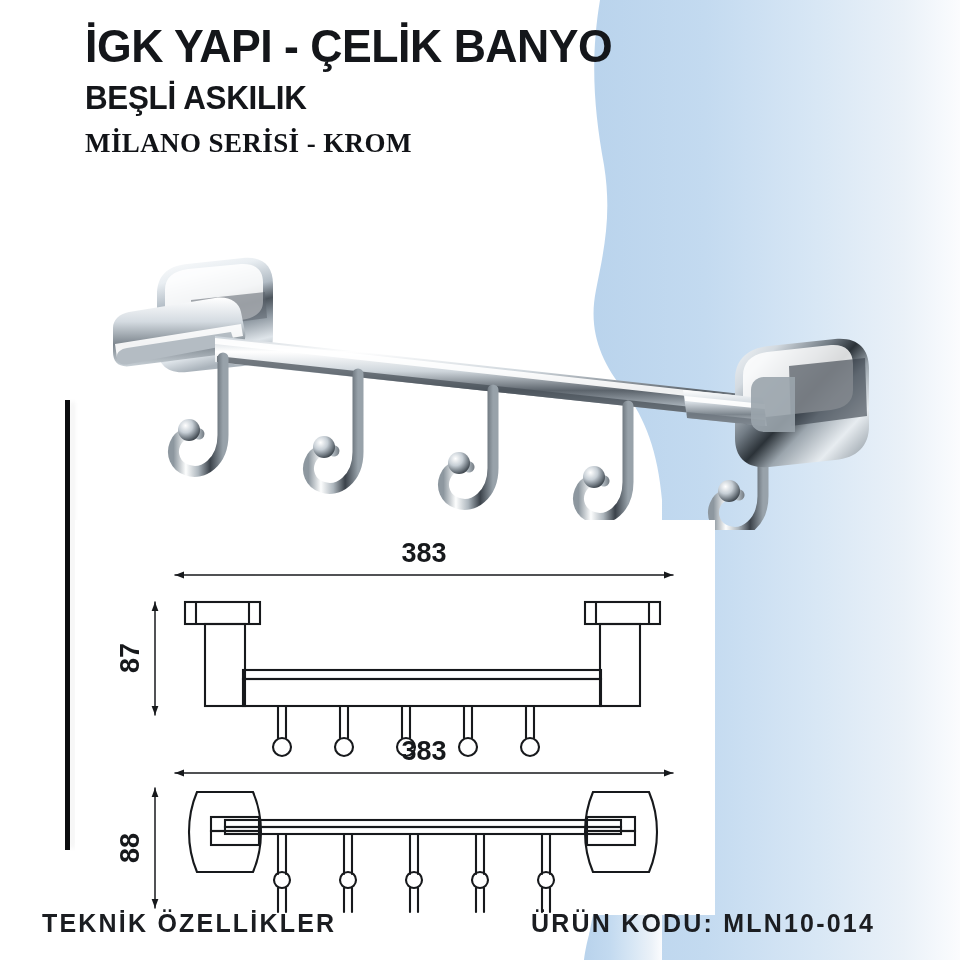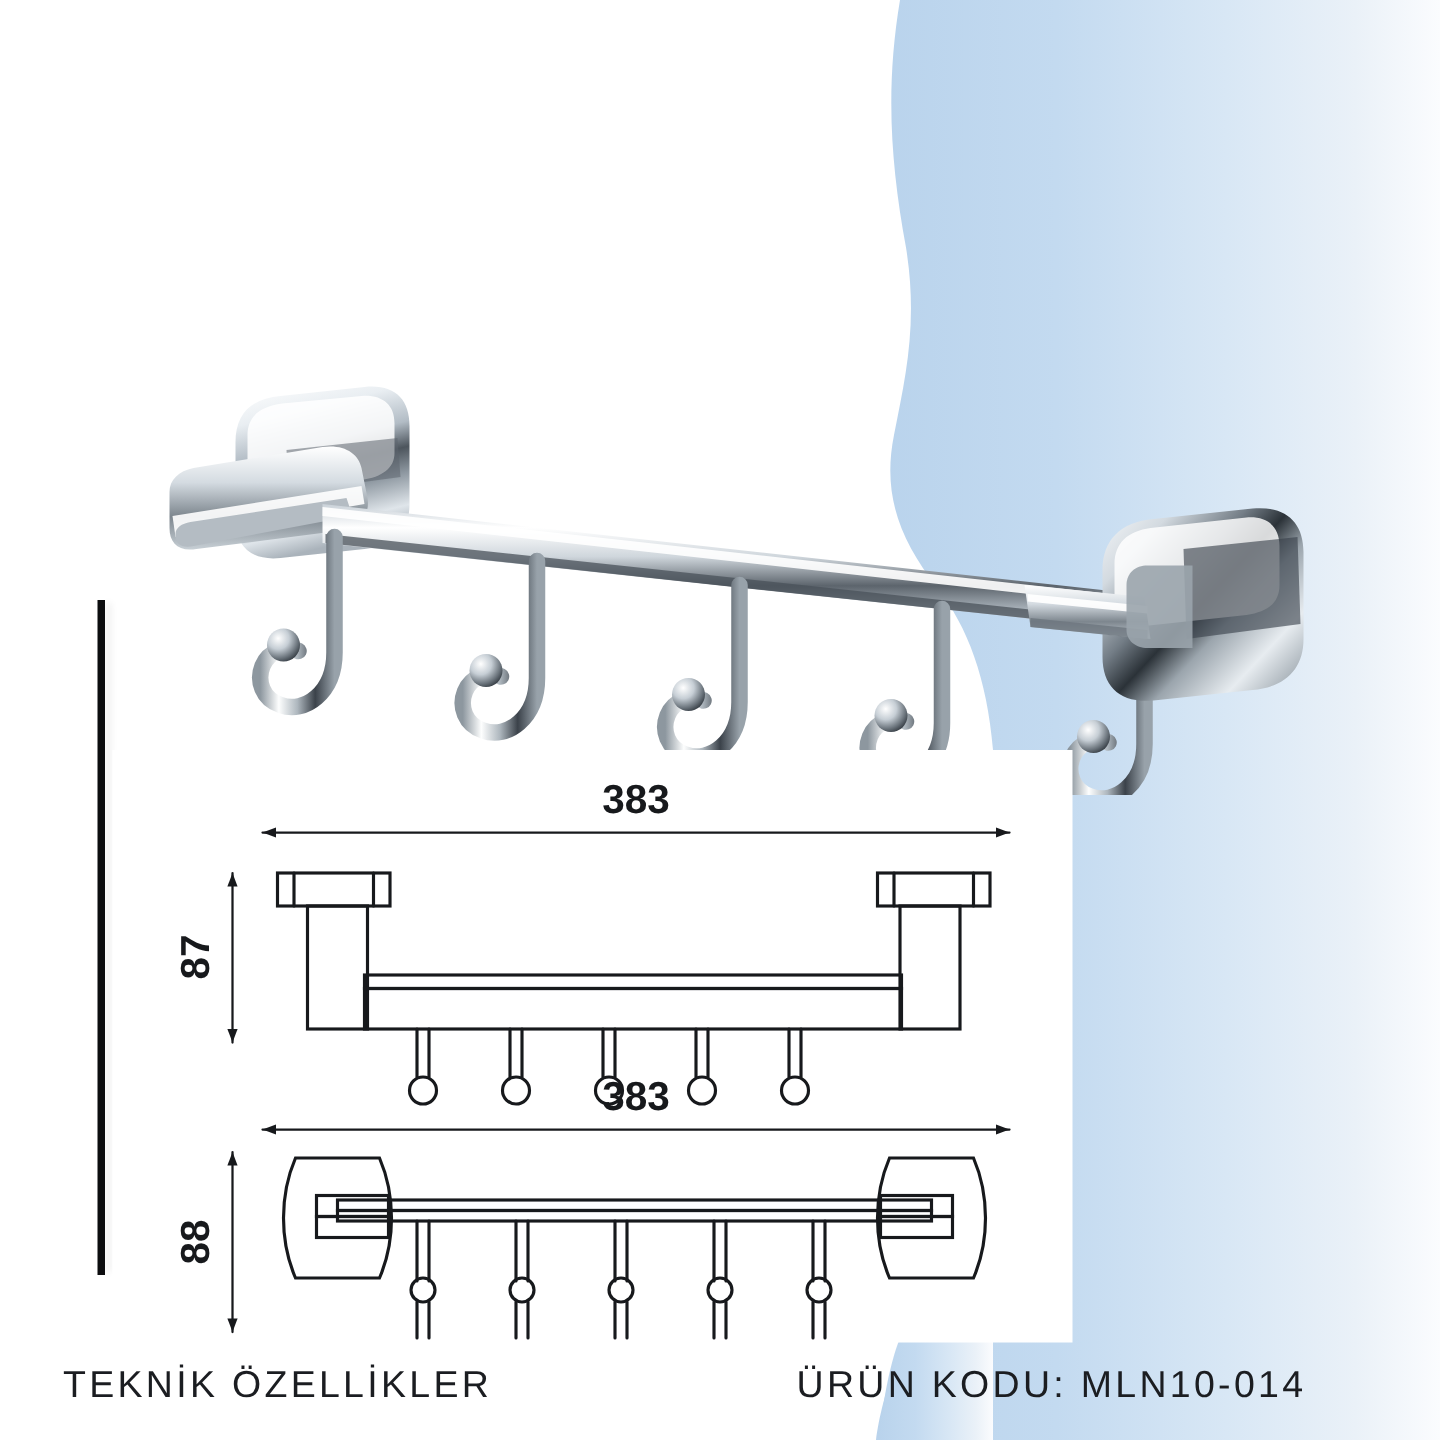--- a/index.html
+++ b/index.html
@@ -31,33 +31,33 @@
   .t-series{
     margin-top:14px;
     font-size:27px;line-height:29px;font-weight:700;letter-spacing:0.4px;
     color:#111317;white-space:nowrap;
     font-family:"Liberation Serif", serif;
   }
 
   
   .foot{
     position:absolute;bottom:22px;
-    font-size:25px;font-weight:400;letter-spacing:2.2px;color:#1b1d21;
+    font-size:25px;font-weight:700;letter-spacing:2.2px;color:#1b1d21;
     white-space:nowrap;font-family:"Liberation Sans", sans-serif;
   }
   .foot-left{left:42px;}
   .foot-right{left:531px;}
 
   
   .photo{position:absolute;left:95px;top:240px;width:790px;height:290px;}
   .photo svg{display:block;width:100%;height:100%;}
 
   
   .panel{
-    position:absolute;left:75px;top:500px;width:640px;height:395px;
+    position:absolute;left:75px;top:520px;width:640px;height:395px;
     background:#ffffff;
     text-align:center;
   }
   .panel svg{display:block;width:100%;height:100%;}
 
   
   .rule{
     position:absolute;left:65px;top:400px;width:5px;height:450px;
     background:#0c0d0f;
     box-shadow:5px 0 5px -2px rgba(0,0,0,.22);
@@ -90,20 +90,25 @@
                C590,928 586,945 584,960
                L960,960 L960,0 Z" fill="url(#blueFade)"></path>
 
       <path d="M662,836
                C640,842 614,862 600,892
                C592,912 588,940 586,960
                L662,960 Z" fill="url(#blueFade)"></path>
     </svg>
   </div>
 
+  <div class="title-block">
+    <div class="t-main">İGK YAPI - ÇELİK BANYO</div>
+    <div class="t-sub">BEŞLİ ASKILIK</div>
+    <div class="t-series">MİLANO SERİSİ - KROM</div>
+  </div>
 
   <div class="photo">
     <svg viewBox="0 0 790 290" xmlns="http://www.w3.org/2000/svg">
       <defs>
         <linearGradient id="plateG" x1="0" y1="0" x2="0.25" y2="1">
           <stop offset="0" stop-color="#ffffff"></stop>
           <stop offset="0.22" stop-color="#e9eef2"></stop>
           <stop offset="0.42" stop-color="#b2bcc5"></stop>
           <stop offset="0.56" stop-color="#4d555d"></stop>
           <stop offset="0.70" stop-color="#8e98a1"></stop>

